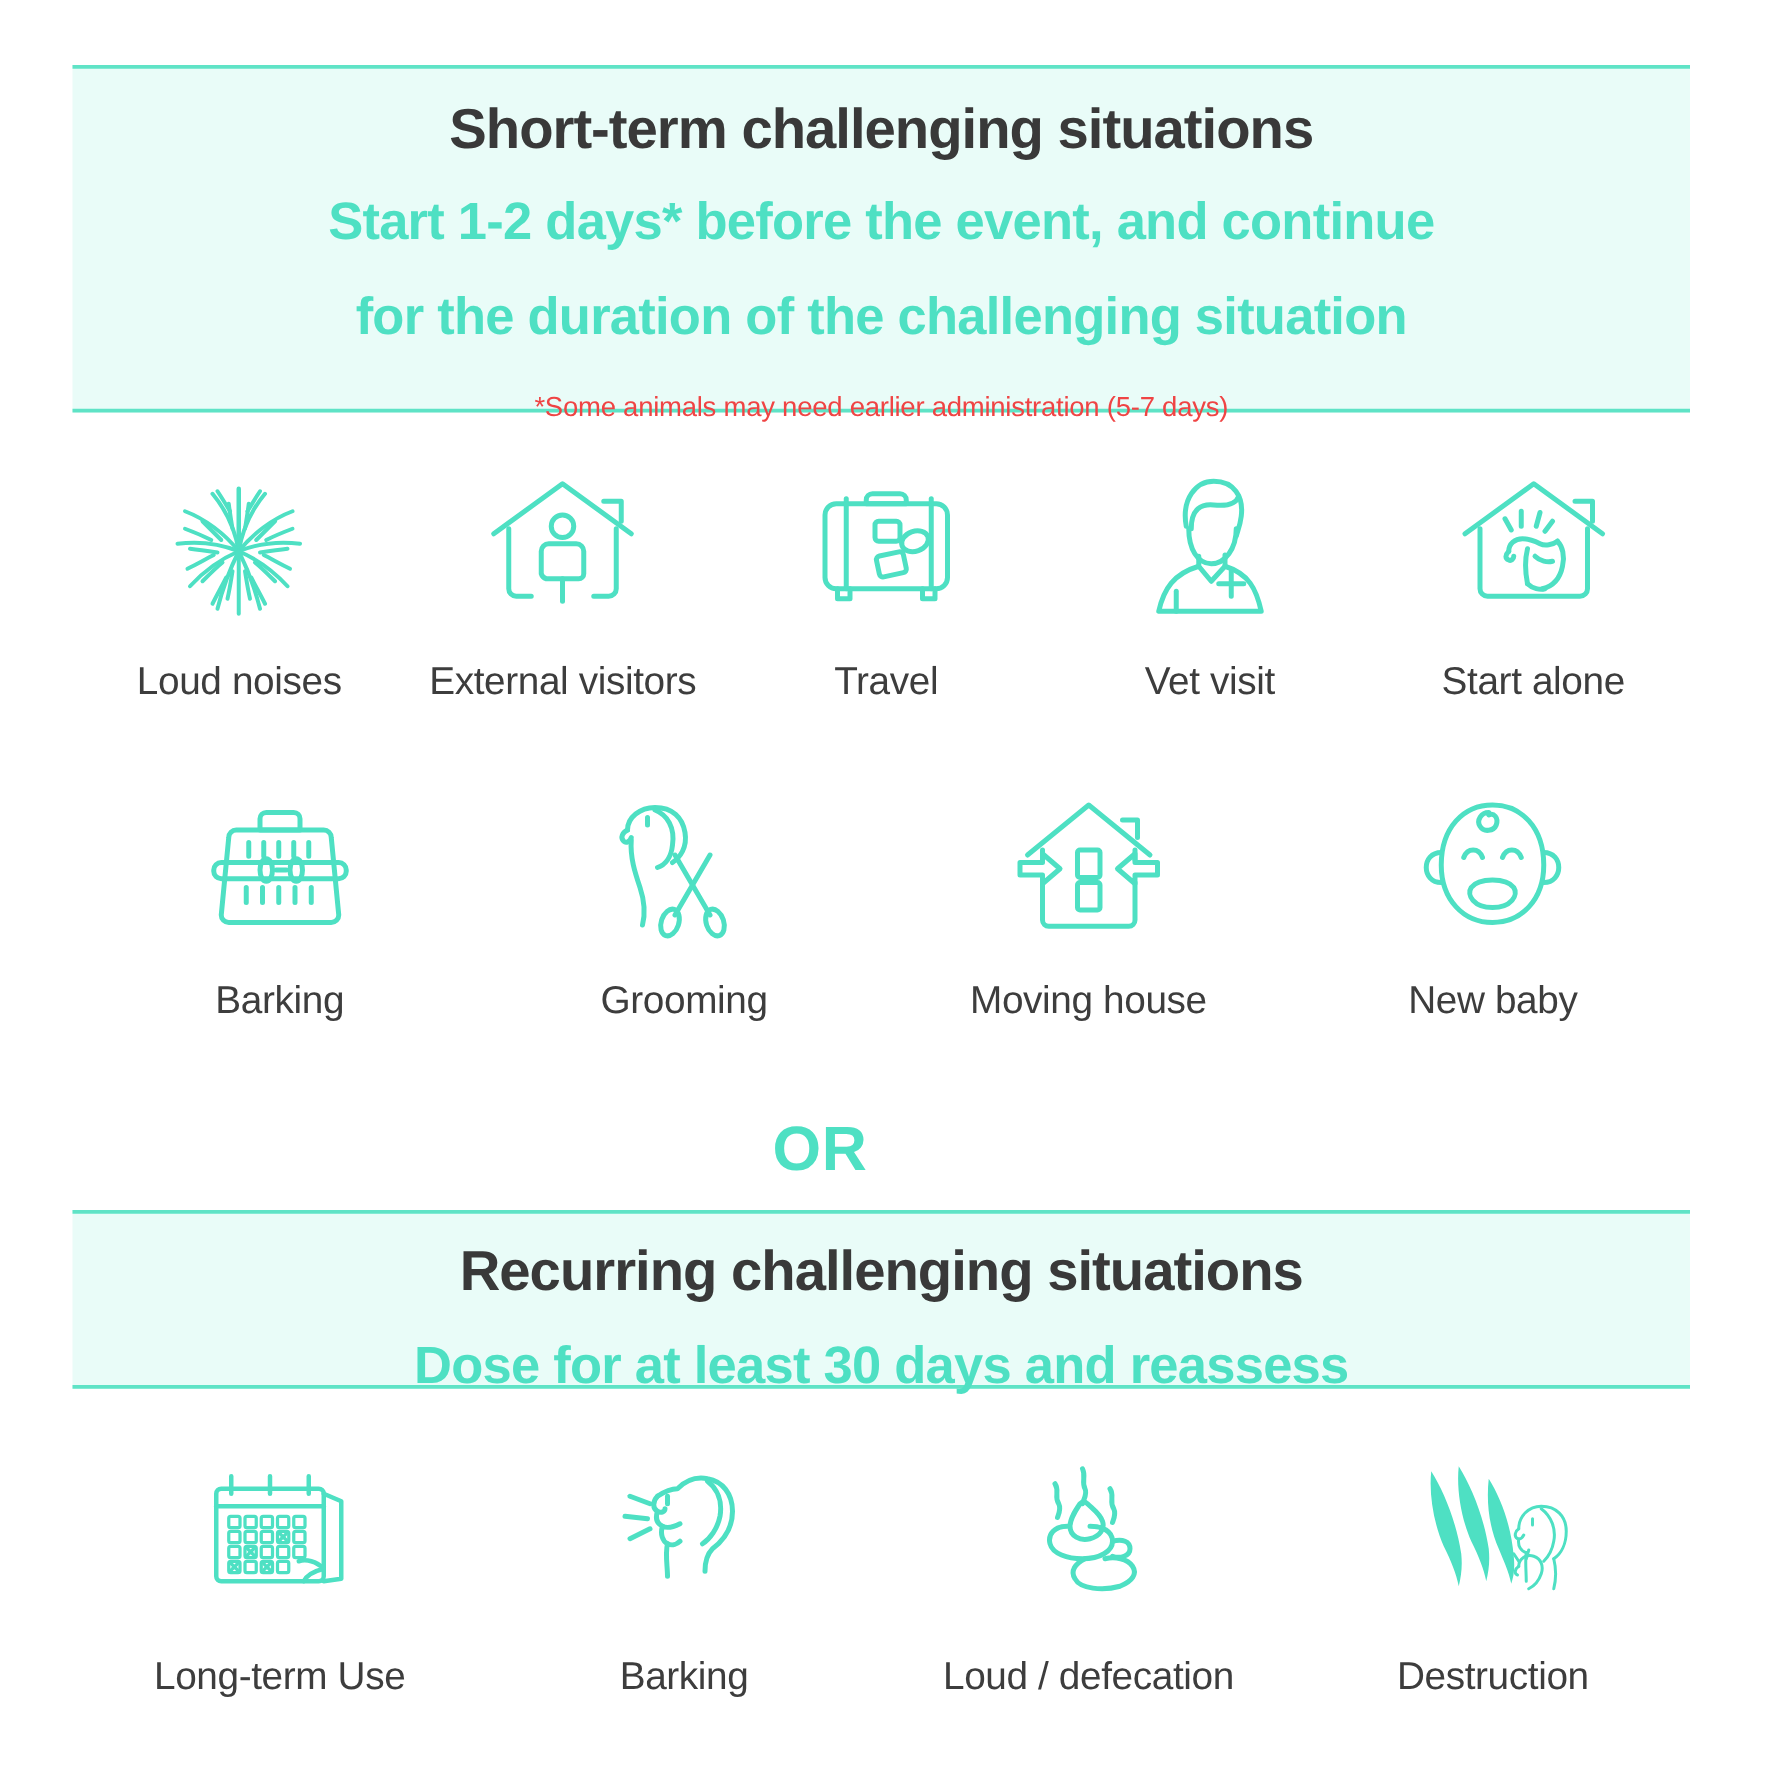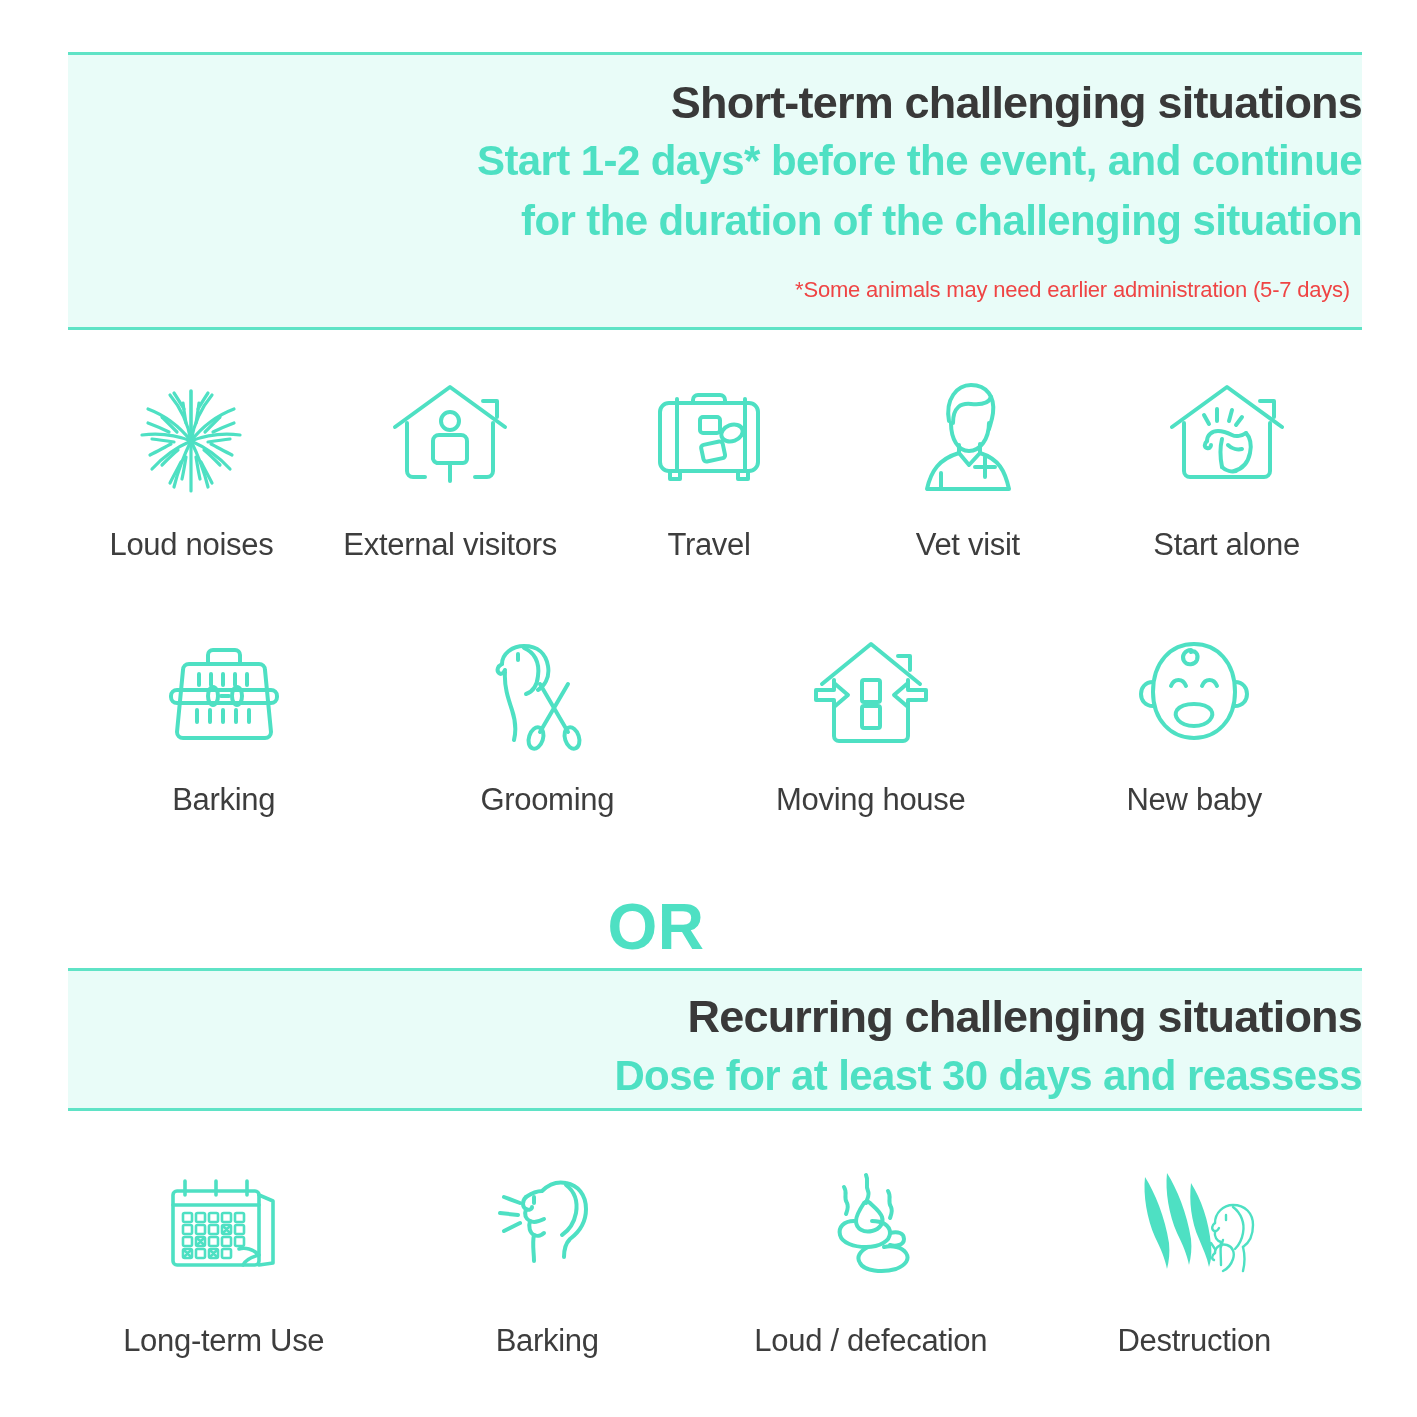--- a/index.html
+++ b/index.html
@@ -16,27 +16,27 @@
   .page {
     position: relative;
     width: 1417px;
     height: 1417px;
     box-sizing: border-box;
   }
 
   
   .panel {
     position: absolute;
-    left: 68px;
+    left: 58px;
     width: 1294px;
     background: #e9fcf8;
     border-top: 3px solid #5fe3c6;
     border-bottom: 3px solid #5fe3c6;
     box-sizing: border-box;
-    text-align: right;
+    text-align: center;
   }
   #panel-top { top: 52px; height: 278px; }
   #panel-bottom { top: 968px; height: 143px; }
 
   .panel-title {
     color: #393939;
     font-weight: bold;
     letter-spacing: -0.8px;
     margin: 0;
   }
@@ -47,21 +47,21 @@
   }
   #panel-bottom .panel-title {
     font-size: 45px;
     padding-top: 22px;
     line-height: 1.05;
   }
   .panel-sub {
     color: #4ee0c3;
     font-weight: bold;
     letter-spacing: -0.6px;
-    margin: 0;
+    margin: 16px;
   }
   #panel-top .panel-sub {
     font-size: 42px;
     line-height: 1.18;
     padding-top: 10px;
   }
   #panel-bottom .panel-sub {
     font-size: 42px;
     line-height: 1.15;
     padding-top: 12px;
@@ -111,21 +111,21 @@
   #row-3 .cell-label { margin-top: 30px; }
 
   
   #or-divider {
     position: absolute;
     top: 890px;
     left: 0;
     width: 1312px;
     text-align: center;
     color: #4ee0c3;
-    font-size: 64px;
+    font-size: 50px;
     font-weight: bold;
     letter-spacing: 0.5px;
   }
 
   svg { display: block; }
 </style>
 </head>
 <body>
 
 <div class="page">

